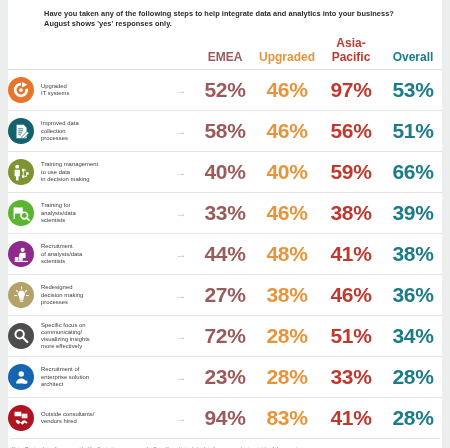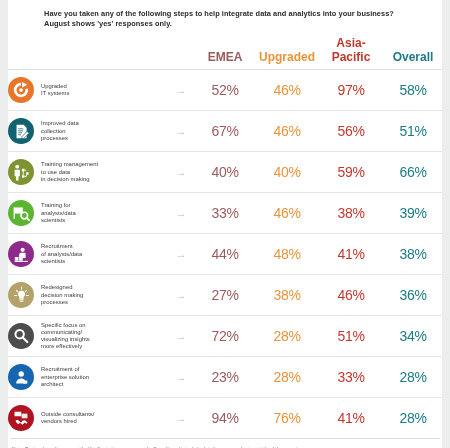--- a/index.html
+++ b/index.html
@@ -51,21 +51,21 @@
   .ico svg{display:block;}
   .ltext{
     font-size:5.9px;line-height:7.2px;color:#3c3c3c;
     font-weight:normal;
   }
   .arrow{
     color:#b9bcbe;font-size:11px;line-height:11px;
     text-align:center;padding-bottom:1px;
   }
   .val{
-    font-size:14px;font-weight:normal;text-align:center;
+    font-size:21px;font-weight:bold;text-align:center;
     letter-spacing:-.3px;
   }
   .note{
     padding:7px 10px 0 4px;
     font-size:4.9px;line-height:8.4px;color:#6d6f71;
   }
   .sep{border-top:1px solid #dcdee0;margin:0 2px;}
 </style>
 </head>
 <body>
@@ -110,41 +110,41 @@
          <span class="ltext">
                 <div>Upgraded</div>
                 <div>IT systems</div>
               </span>
        </div>
      </td>
      <td class="arrow">→</td>
      <td class="val c-emea">52%</td>
      <td class="val c-amer">46%</td>
      <td class="val c-asia">97%</td>
-     <td class="val c-over">58%</td>
+     <td class="val c-over">53%</td>
         </tr>
         <tr class="row">
           <td class="cell-label">
        <div class="labelwrap">
          <span class="ico" style="background:#12616e">
                 <svg width="17" height="17" viewBox="0 0 24 24">
         <path d="M5 2.5h10l4.2 4.2V21.5H5z" fill="#ffffff"></path>
         <path d="M7.4 8.2h7M7.4 11h7M7.4 13.8h5.4M7.4 16.6h4" stroke="#12616e" stroke-width="1.1"></path>
         <path d="M19.8 11.8 L22.6 14.6 L15.6 21.6 L12.2 22.4 L13 19z" fill="#ffffff" stroke="#12616e" stroke-width="1"></path>
       </svg>
               </span>
          <span class="ltext">
                 <div>Improved data</div>
                 <div>collection</div>
                 <div>processes</div>
               </span>
        </div>
      </td>
      <td class="arrow">→</td>
-     <td class="val c-emea">67%</td>
+     <td class="val c-emea">58%</td>
      <td class="val c-amer">46%</td>
      <td class="val c-asia">56%</td>
      <td class="val c-over">51%</td>
         </tr>
         <tr class="row">
           <td class="cell-label">
        <div class="labelwrap">
          <span class="ico" style="background:#7d9430">
                 <svg width="19" height="19" viewBox="0 0 24 24">
         <circle cx="6.6" cy="4.6" r="2.5" fill="#ffffff"></circle>
@@ -294,21 +294,21 @@
       </svg>
               </span>
          <span class="ltext">
                 <div>Outside consultants/</div>
                 <div>vendors hired</div>
               </span>
        </div>
      </td>
      <td class="arrow">→</td>
      <td class="val c-emea">94%</td>
-     <td class="val c-amer">76%</td>
+     <td class="val c-amer">83%</td>
      <td class="val c-asia">41%</td>
      <td class="val c-over">28%</td>
         </tr>
       </tbody>
   </table>
 
   <div class="sep"></div>
   <div class="note">
     <div>Note: Regional results are provided for illustrative purposes only. Overall results include data from respondents outside of these regions.</div>
     <div>Source: KPMG International D&amp;A survey, August 2013.</div>

